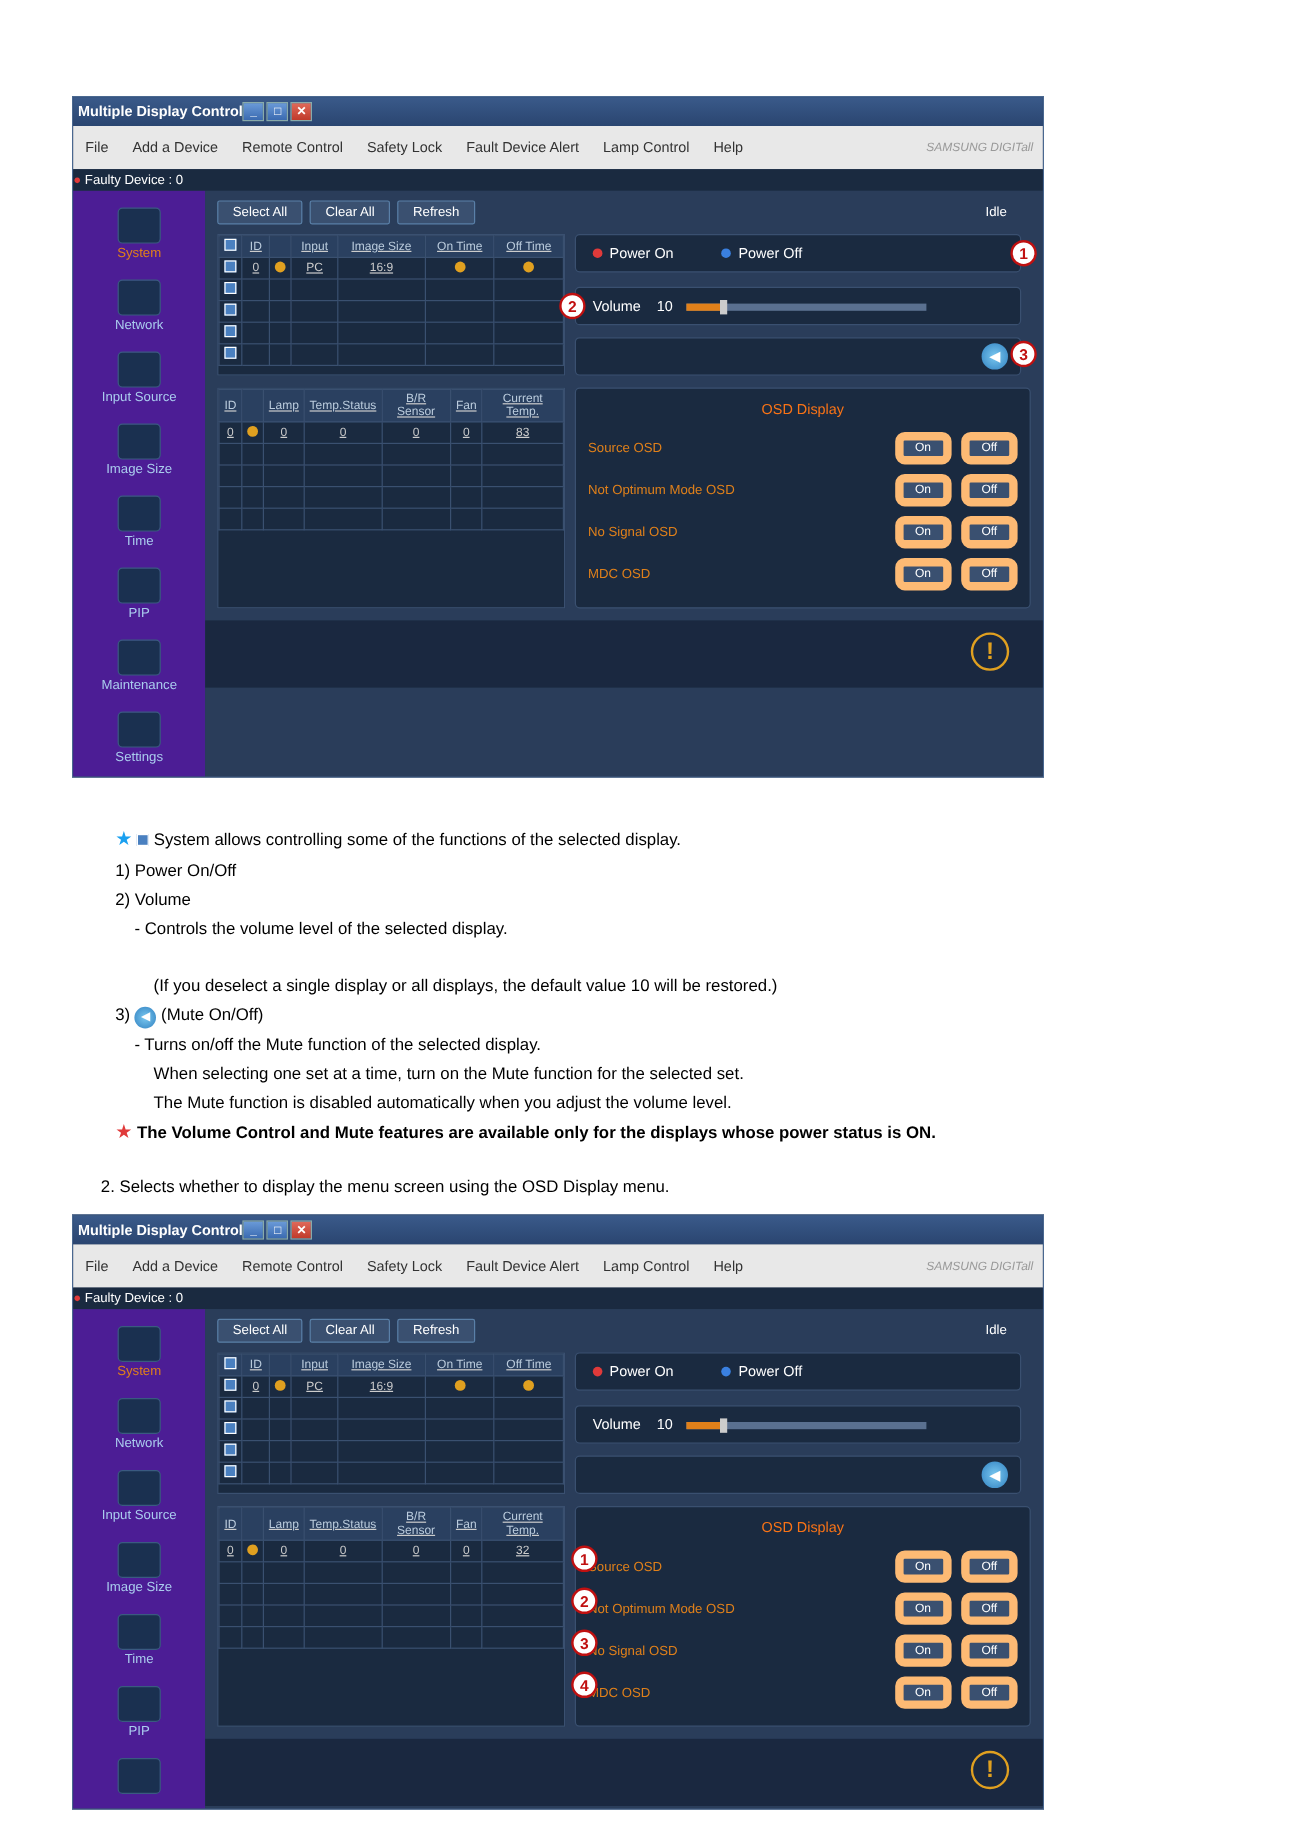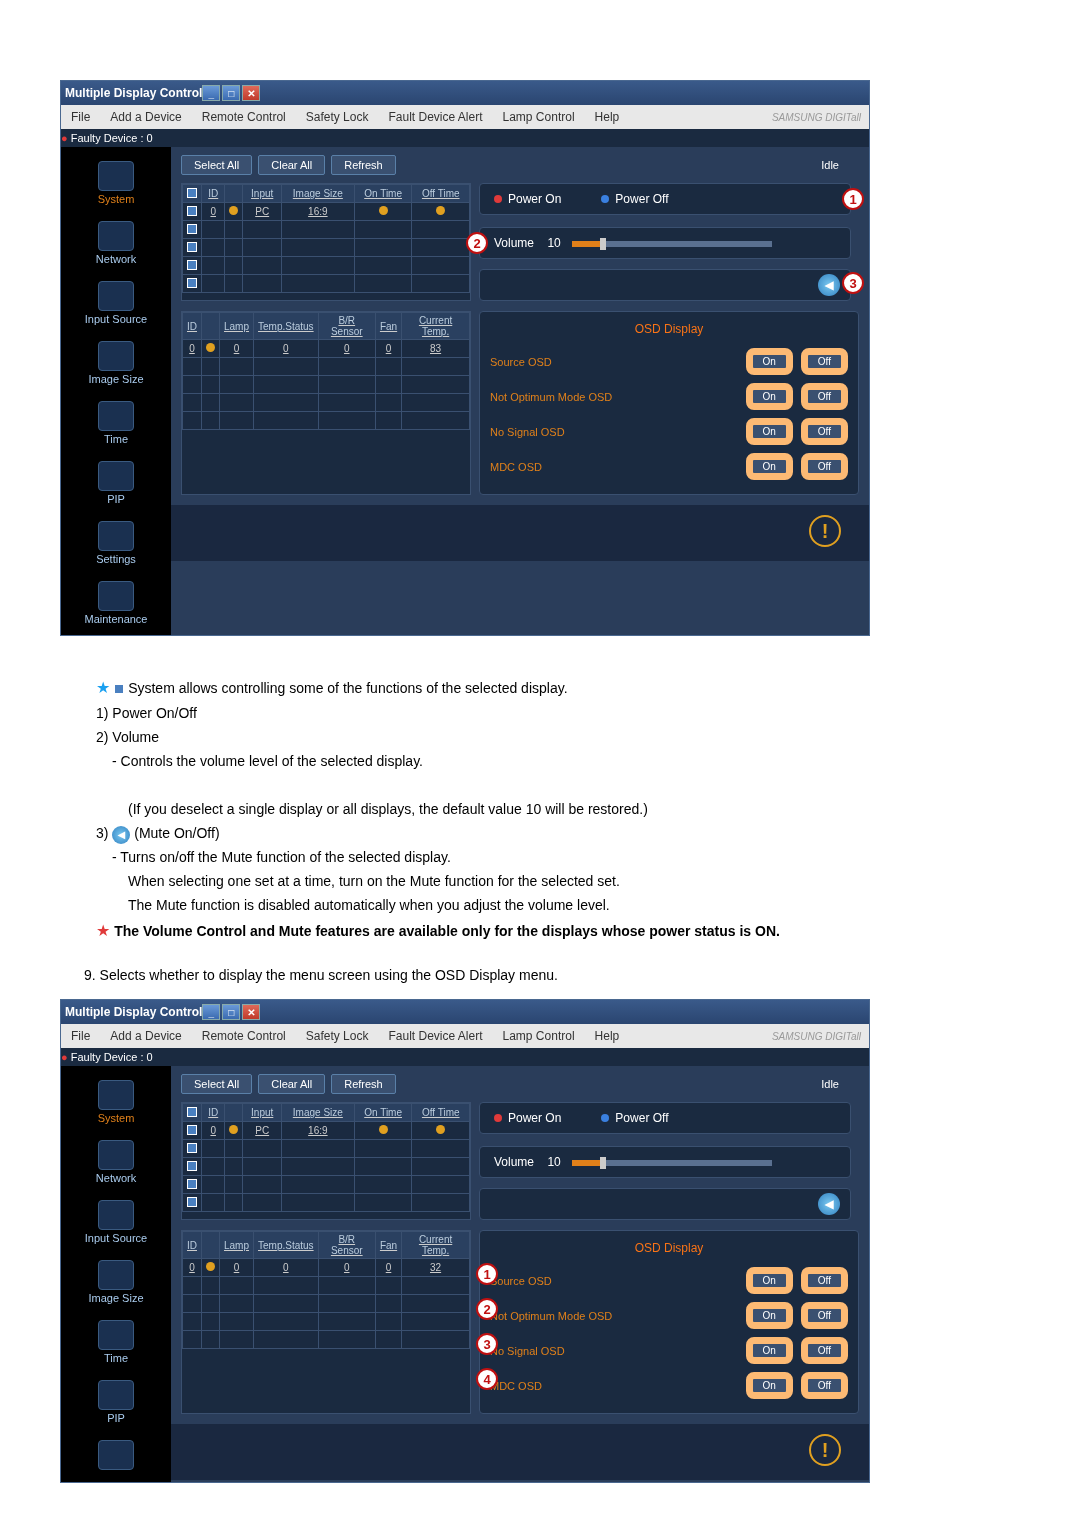--- a/index.html
+++ b/index.html
@@ -4,27 +4,27 @@
 <style>
   * { box-sizing: border-box; margin: 0; padding: 0; }
   body { font-family: Tahoma, Arial, sans-serif; background: #fff; width: 1080px; padding: 80px 60px; font-size: 14px; color: #000; }
   .app-window { width: 810px; background: #2a3d5a; border: 1px solid #4a6890; position: relative; margin-bottom: 40px; }
   .titlebar { background: linear-gradient(#3a5a8a,#2a4570); height: 24px; display:flex; align-items:center; justify-content:flex-start; color:#fff; font-size:12px; font-weight:bold; padding:0 4px; }
   .titlebar .wnd-btns { display:flex; gap:2px; }
   .wnd-btn { width:18px; height:16px; font-size:10px; display:flex; align-items:center; justify-content:center; color:#fff; border:1px solid #8aa; }
   .wnd-min { background: linear-gradient(#6a9ad8,#3a6ab0); }
   .wnd-max { background: linear-gradient(#6a9ad8,#3a6ab0); }
   .wnd-close { background: linear-gradient(#e06a5a,#c03a2a); }
-  .menubar { background:#e8e8e8; height:24px; display:flex; align-items:center; font-size:12px; color:#333; }
+  .menubar { background:#e8e8e8; height:36px; display:flex; align-items:center; font-size:12px; color:#333; }
   .menubar span { padding:0 10px; }
   .menubar .brand { margin-left:auto; font-size:10px; color:#999; padding-right:8px; font-style:italic; }
   .status-strip { height:18px; background:#1a2a40; text-align:left; padding-right:12px; color:#fff; font-size:11px; line-height:18px; }
   .status-strip .dot { color:#e03a3a; }
   .main-area { display:flex; min-height: 370px; }
-  .sidebar { width:110px; background:#000000; padding-top:8px; }
+  .sidebar { width:110px; background:#4c1d95; padding-top:8px; }
   .sb-item { text-align:center; color:#aaccee; font-size:11px; padding:6px 0 10px; }
   .sb-item.active { color:#e0801a; }
   .sb-icon { width:36px; height:30px; margin:0 auto 2px; background:#1a3050; border-radius:4px; border:1px solid #3a5a80; position:relative; }
   .content { flex:1; background:#2a3d5a; position:relative; }
   .toolbar-row { display:flex; align-items:center; gap:6px; padding:8px 10px; }
   .t-btn { background:#3a5070; color:#fff; font-size:11px; padding:3px 12px; border:1px solid #5a80a8; border-radius:2px; cursor:pointer; }
   .idle { margin-left:auto; color:#fff; font-size:11px; padding-right:20px; }
   .tables-row { display:flex; gap:0; padding:0 10px 10px; }
   .grid1 { width:290px; background:#1a2a40; border:1px solid #3a5070; font-size:10px; color:#ccc; }
   .grid1 table, .grid2 table { width:100%; border-collapse:collapse;text-decoration:underline; }
@@ -87,22 +87,22 @@
   <div class="status-strip"><span class="dot">●</span> <span>Faulty Device : 0</span></div>
 
   <div class="main-area">
     <div class="sidebar">
       <div class="sb-item active"><div class="sb-icon"></div><span>System</span></div>
       <div class="sb-item"><div class="sb-icon"></div><span>Network</span></div>
       <div class="sb-item"><div class="sb-icon"></div><span>Input Source</span></div>
       <div class="sb-item"><div class="sb-icon"></div><span>Image Size</span></div>
       <div class="sb-item"><div class="sb-icon"></div><span>Time</span></div>
       <div class="sb-item"><div class="sb-icon"></div><span>PIP</span></div>
+      <div class="sb-item"><div class="sb-icon"></div><span>Maintenance</span></div>
       <div class="sb-item"><div class="sb-icon"></div><span>Settings</span></div>
-      <div class="sb-item"><div class="sb-icon"></div><span>Maintenance</span></div>
     </div>
 
     <div class="content">
       <div class="toolbar-row">
         <div class="t-btn">Select All</div>
         <div class="t-btn">Clear All</div>
         <div class="t-btn">Refresh</div>
         <span class="idle">Idle</span>
       </div>
 
@@ -288,21 +288,21 @@
   <li class="sub">- Controls the volume level of the selected display.</li>
   <li>&nbsp;</li>
   <li class="sub2">(If you deselect a single display or all displays, the default value 10 will be restored.)</li>
   <li><span>3)</span> <span class="mute-icn" style="width:18px;height:18px;line-height:18px;font-size:10px;">◀</span> <span>(Mute On/Off)</span></li>
   <li class="sub">- Turns on/off the Mute function of the selected display.</li>
   <li class="sub2">When selecting one set at a time, turn on the Mute function for the selected set.</li>
   <li class="sub2">The Mute function is disabled automatically when you adjust the volume level.</li>
   <li><span class="star" style="color:#e03a3a">★</span> <span class="bold-note" style="padding-left:0">The Volume Control and Mute features are available only for the displays whose power status is ON.</span></li>
 </div>
 
-<div class="desc-3">9. Selects whether to display the menu screen using the OSD Display menu.</div>
+<div class="desc-3">2. Selects whether to display the menu screen using the OSD Display menu.</div>
 
 <div class="app-window">
   <div class="titlebar">
     <span>Multiple Display Control</span>
     <div class="wnd-btns">
       <div class="wnd-btn wnd-min">_</div>
       <div class="wnd-btn wnd-max">□</div>
       <div class="wnd-btn wnd-close">✕</div>
     </div>
   </div>

